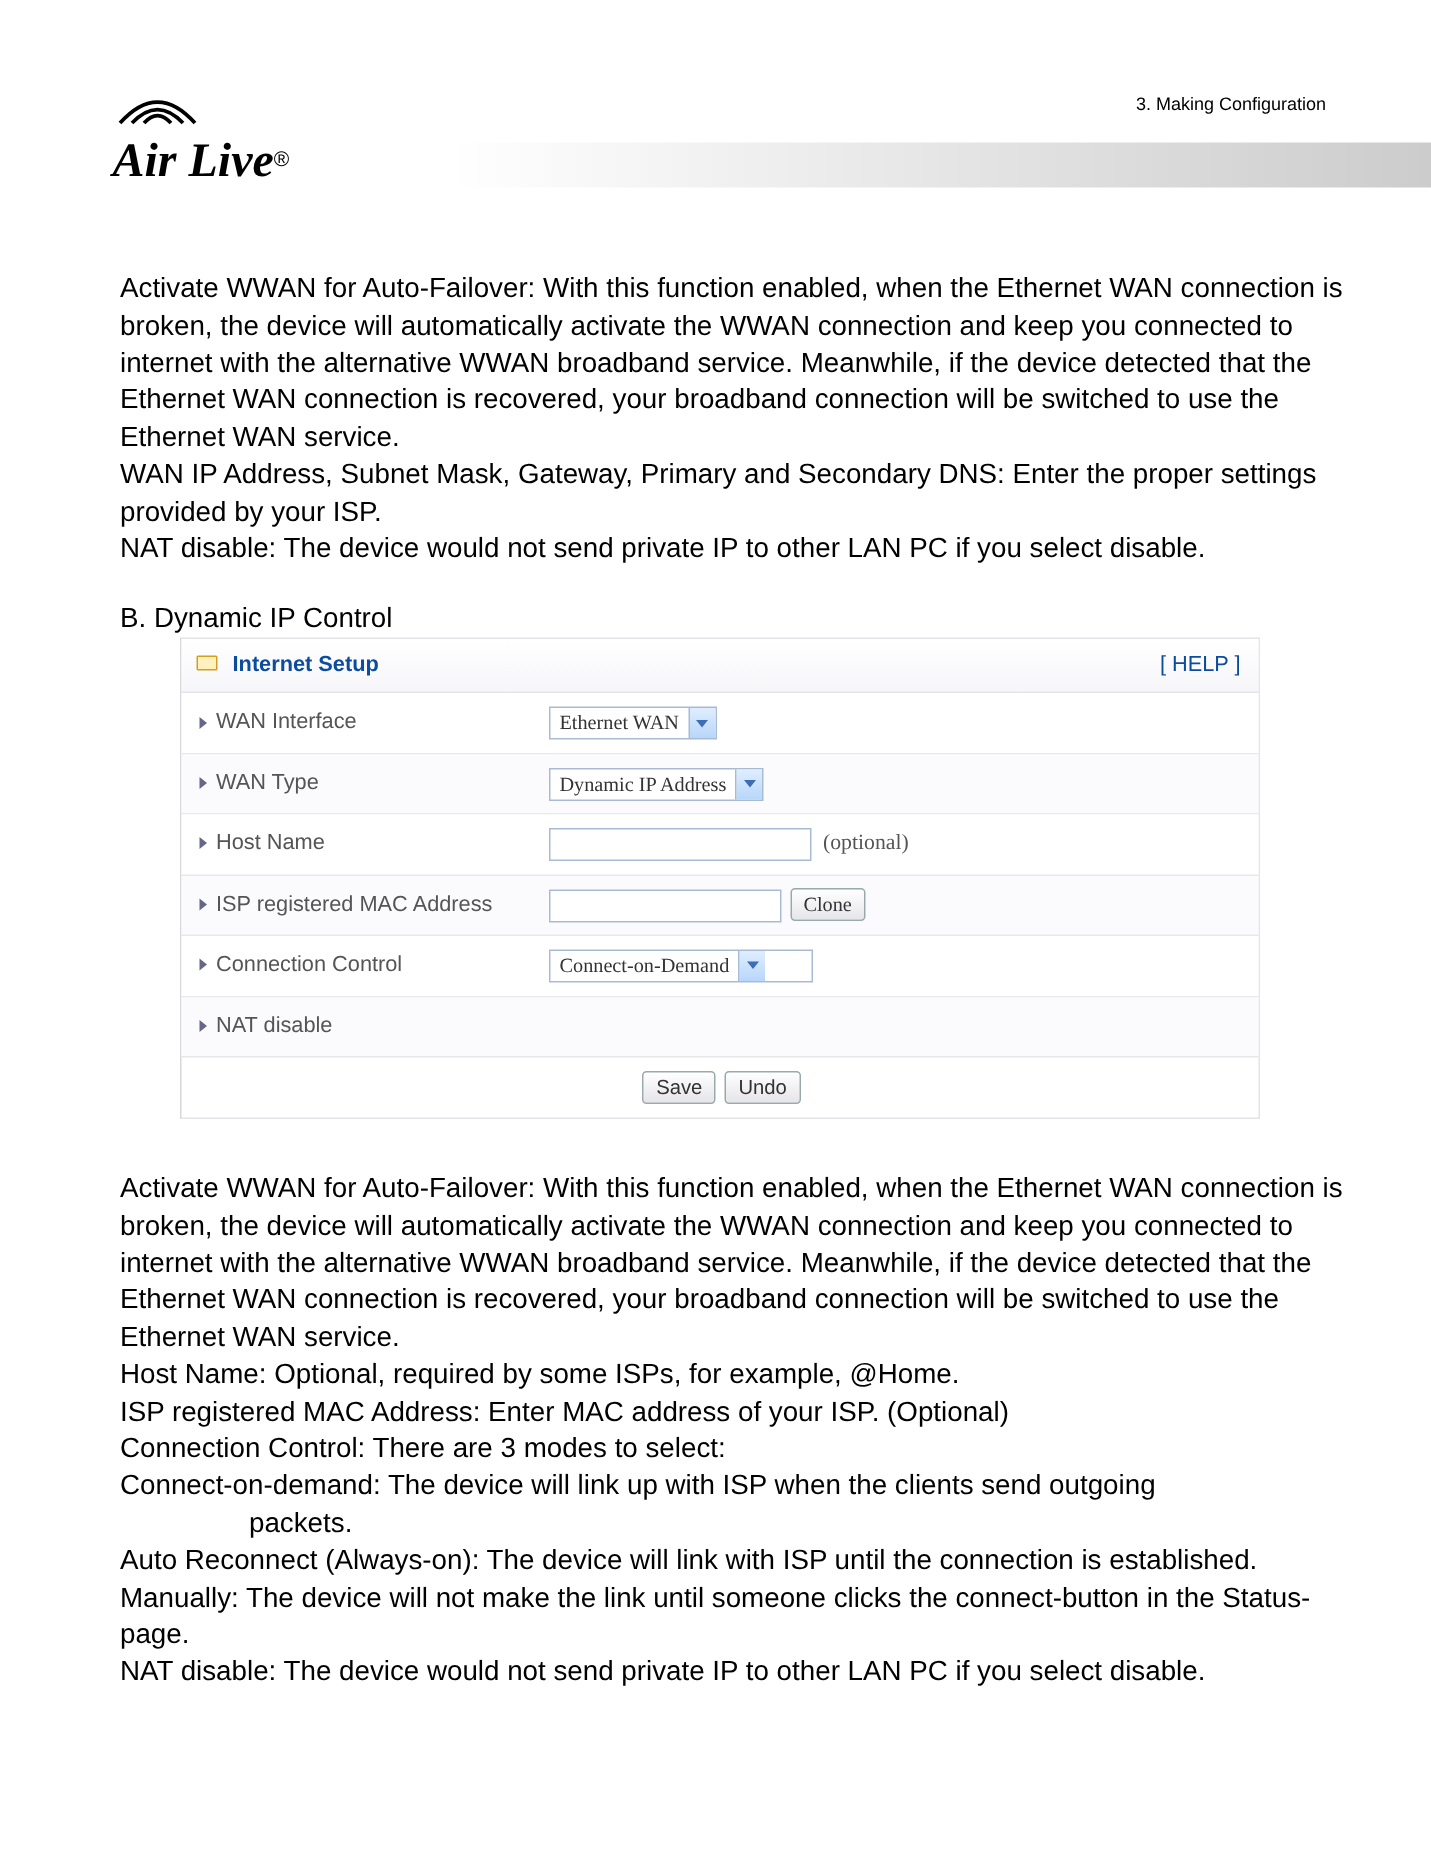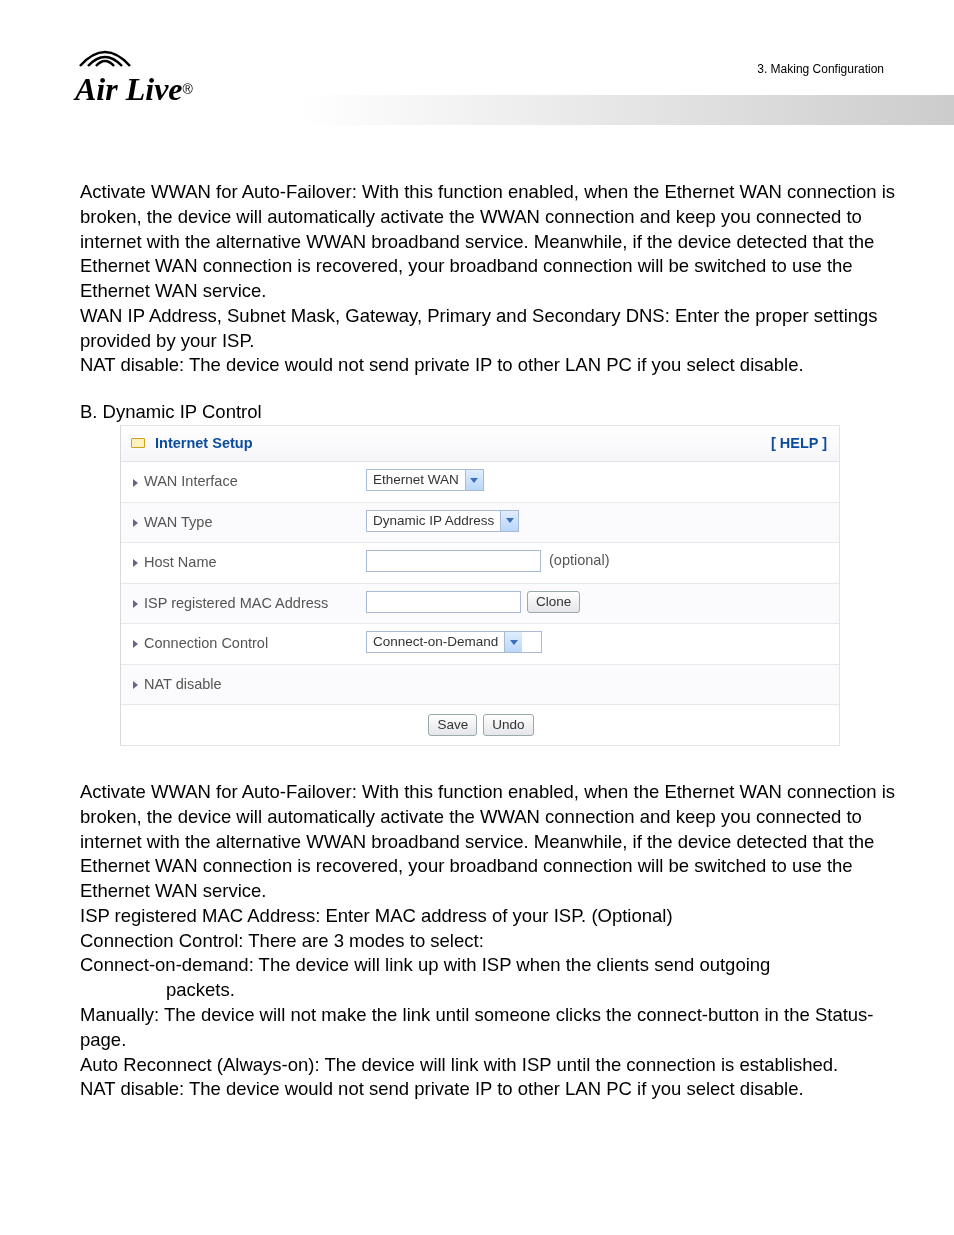--- a/index.html
+++ b/index.html
@@ -17,21 +17,21 @@
     }
     .chapter-title {
       position: absolute;
       top: 62px;
       right: 70px;
       font-size: 12px;
       color: #000;
     }
     .logo {
       position: absolute;
-      top: 44px;
+      top: 60px;
       left: 75px;
     }
     .logo-text {
       font-family: Georgia, serif;
       font-size: 32px;
       font-weight: bold;
       font-style: italic;
     }
     .logo-reg {
       font-size: 14px;
@@ -82,45 +82,47 @@
       width: 14px;
       height: 10px;
       border: 1px solid #d0a020;
       background: #fff0c0;
       border-radius: 1px;
       margin-right: 6px;
       vertical-align: middle;
       position: relative;
       top: -1px;
     }
-    .help-link { color: #0b4c9f; font-weight: bold; }
+    .help-link { color: #0b4c9f; font-weight: normal; }
     .panel-row {
       display: flex;
       border-bottom: 1px solid #e8e8ec;
       background: #fff;
+      align-items: center;
     }
     .panel-row:nth-child(odd) { background: #fbfbfd; }
     .row-label {
       width: 235px;
       padding: 10px 10px 10px 12px;
       color: #555;
     }
     .row-label .arrow {
       display: inline-block;
       width: 0; height: 0;
       border-top: 4px solid transparent;
       border-bottom: 4px solid transparent;
       border-left: 5px solid #668;
       margin-right: 6px;
       vertical-align: middle;
     }
     .row-control {
       flex: 1;
       padding: 7px 10px;
       color: #555;
+      font-family: Liberation Serif, serif;
     }
     .faux-select {
       display: inline-flex;
       align-items: center;
       border: 1px solid #a9bbd4;
       background: #fff;
       height: 22px;
       font-size: 13.5px;
       color: #333;
     }
@@ -265,21 +267,22 @@
     </div>
 
     <div class="button-row">
       <span class="ui-button">Save</span>
       <span class="ui-button">Undo</span>
     </div>
   </div>
 
   <div class="lower-text">
     <p>Activate WWAN for Auto-Failover: With this function enabled, when the Ethernet WAN connection is broken, the device will automatically activate the WWAN connection and keep you connected to internet with the alternative WWAN broadband service. Meanwhile, if the device detected that the Ethernet WAN connection is recovered, your broadband connection will be switched to use the Ethernet WAN service.</p>
+    <p>Host Name: Optional, required by some ISPs, for example, @Home.</p>
     <p>ISP registered MAC Address: Enter MAC address of your ISP. (Optional)</p>
     <p>Connection Control: There are 3 modes to select:</p>
     <p>Connect-on-demand: The device will link up with ISP when the clients send outgoing</p>
     <p class="indented">packets.</p>
+    <p>Auto Reconnect (Always-on): The device will link with ISP until the connection is established.</p>
     <p>Manually: The device will not make the link until someone clicks the connect-button in the Status-page.</p>
-    <p>Auto Reconnect (Always-on): The device will link with ISP until the connection is established.</p>
     <p>NAT disable: The device would not send private IP to other LAN PC if you select disable.</p>
   </div>
 </div>
 
 </body></html>

